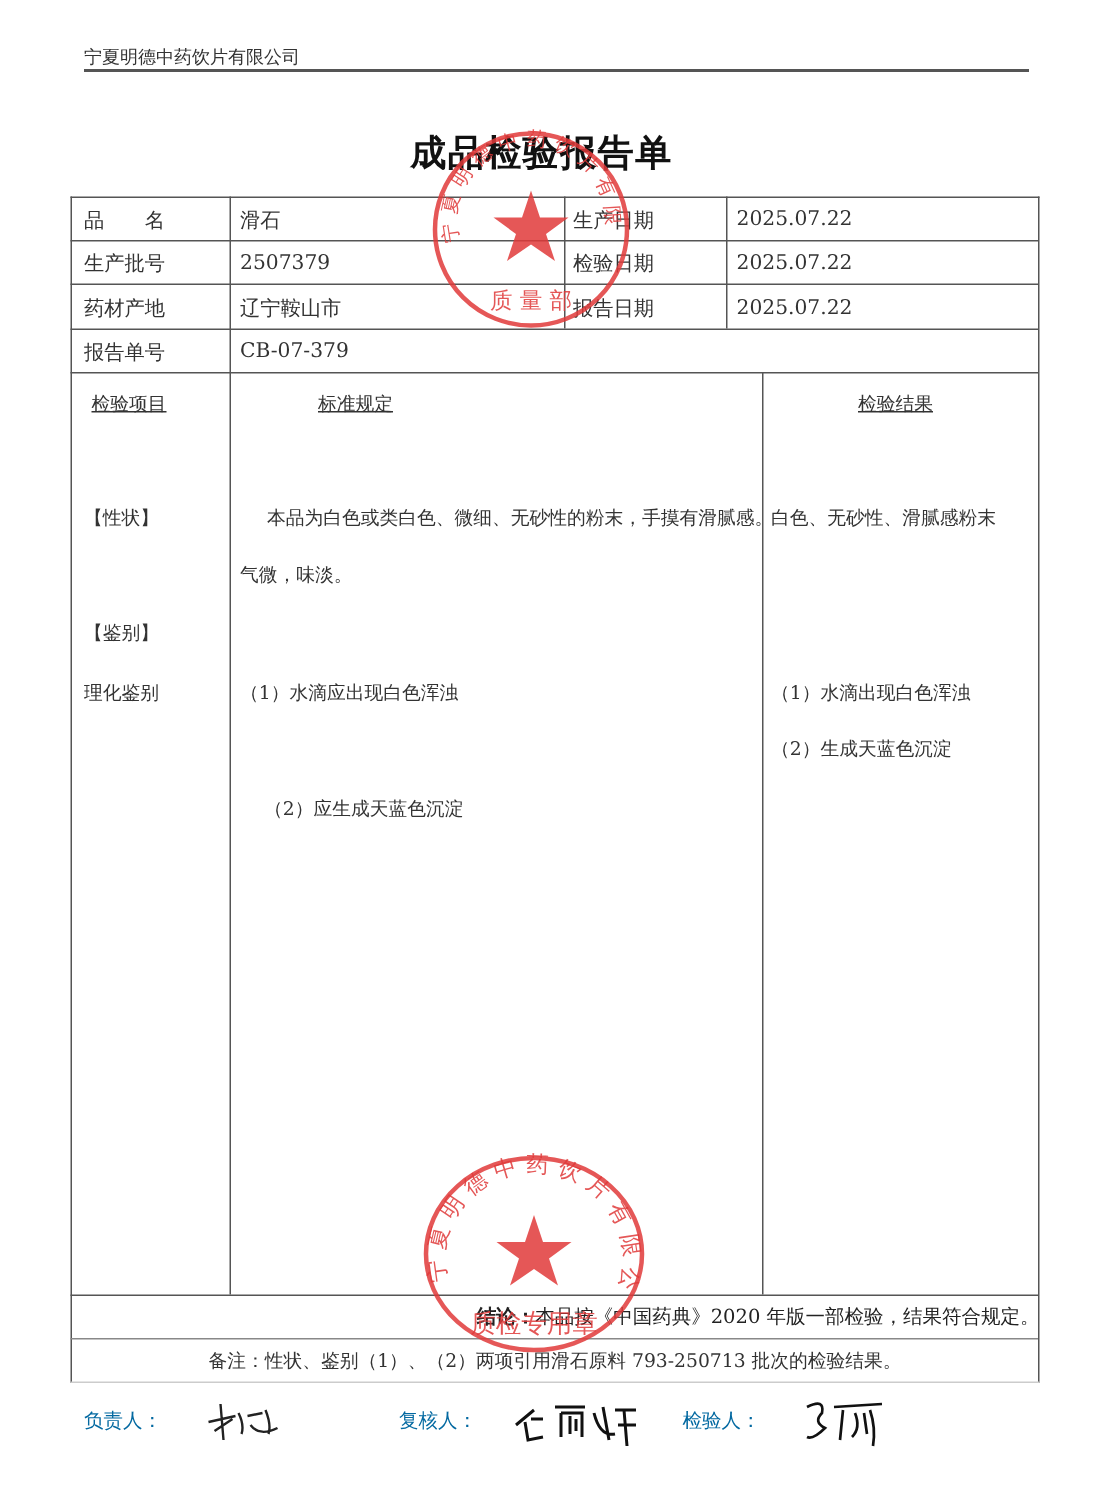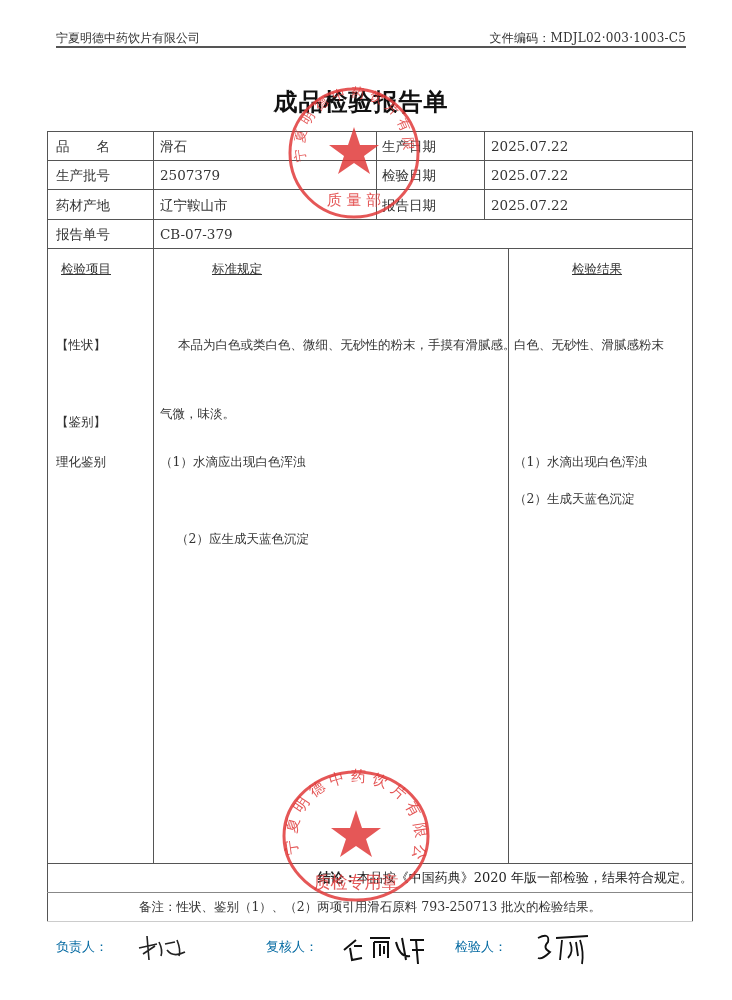--- a/index.html
+++ b/index.html
@@ -25,21 +25,20 @@
     .sub { text-decoration: underline; }
     .stamp { position: absolute; pointer-events: none; z-index: 3; }
     .sig { position: absolute; z-index: 2; }
     .foot-label { position: absolute; font-size: 13px; color: #0369a1; top: 938px; }
   </style>
 </head>
 <body>
 
 <div class="hdr">
   <span class="l">宁夏明德中药饮片有限公司</span>
-  <span class="r">文件编码：MDJL02·003·1003-C5</span>
 </div>
 
 <div class="title">成品检验报告单</div>
 
 <div class="grid" style="left:47px; top:131px; width:644px; height:790px; border-width:1px 1px 0 1px;"></div>
 
 <div class="grid" style="left:47px; top:921px; width:646px; height:0; border-width:1px 0 0 0; border-color:#ccc;"></div>
 
 <div class="grid" style="left:47px; top:160px; width:645px; height:0; border-width:1px 0 0 0;"></div>
 <div class="grid" style="left:47px; top:189px; width:645px; height:0; border-width:1px 0 0 0;"></div>
@@ -71,21 +70,21 @@
 <span class="cell-text" style="left:491px; top:167px;">2025.07.22</span>
 <span class="cell-text" style="left:382px; top:197px;">报告日期</span>
 <span class="cell-text" style="left:491px; top:197px;">2025.07.22</span>
 
 <span class="cell-text sub" style="left:61px; top:261px; font-size:12.5px;">检验项目</span>
 <span class="cell-text sub" style="left:212px; top:261px; font-size:12.5px;">标准规定</span>
 <span class="cell-text sub" style="left:572px; top:261px; font-size:12.5px;">检验结果</span>
 
 <span class="cell-text" style="left:56px; top:337px; font-size:12.5px;">【性状】</span>
 <span class="cell-text" style="left:160px; top:337px; font-size:12.5px;margin-left:18px;">本品为白色或类白色、微细、无砂性的粉末，手摸有滑腻感。</span>
-<span class="cell-text" style="left:160px; top:375px; font-size:12.5px;margin-top:31px;">气微，味淡。</span>
+<span class="cell-text" style="left:160px; top:375px; font-size:12.5px;">气微，味淡。</span>
 <span class="cell-text" style="left:514px; top:337px; font-size:12.5px;">白色、无砂性、滑腻感粉末</span>
 
 <span class="cell-text" style="left:56px; top:414px; font-size:12.5px;">【鉴别】</span>
 <span class="cell-text" style="left:56px; top:454px; font-size:12.5px;">理化鉴别</span>
 <span class="cell-text" style="left:160px; top:454px; font-size:12.5px;">（1）水滴应出现白色浑浊</span>
 <span class="cell-text" style="left:176px; top:491px; font-size:12.5px;margin-top:40px;">（2）应生成天蓝色沉淀</span>
 <span class="cell-text" style="left:514px; top:454px; font-size:12.5px;">（1）水滴出现白色浑浊</span>
 <span class="cell-text" style="left:514px; top:491px; font-size:12.5px;">（2）生成天蓝色沉淀</span>
 
 <div style="position:absolute; left:47px; top:869px; width:646px; text-align:right; font-size:13px; color:#222;">

